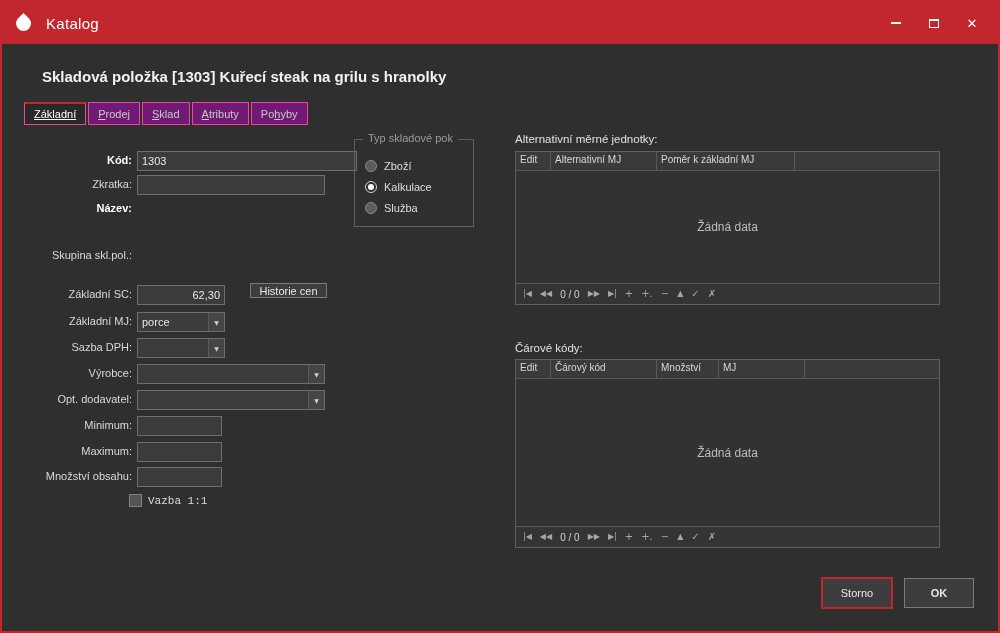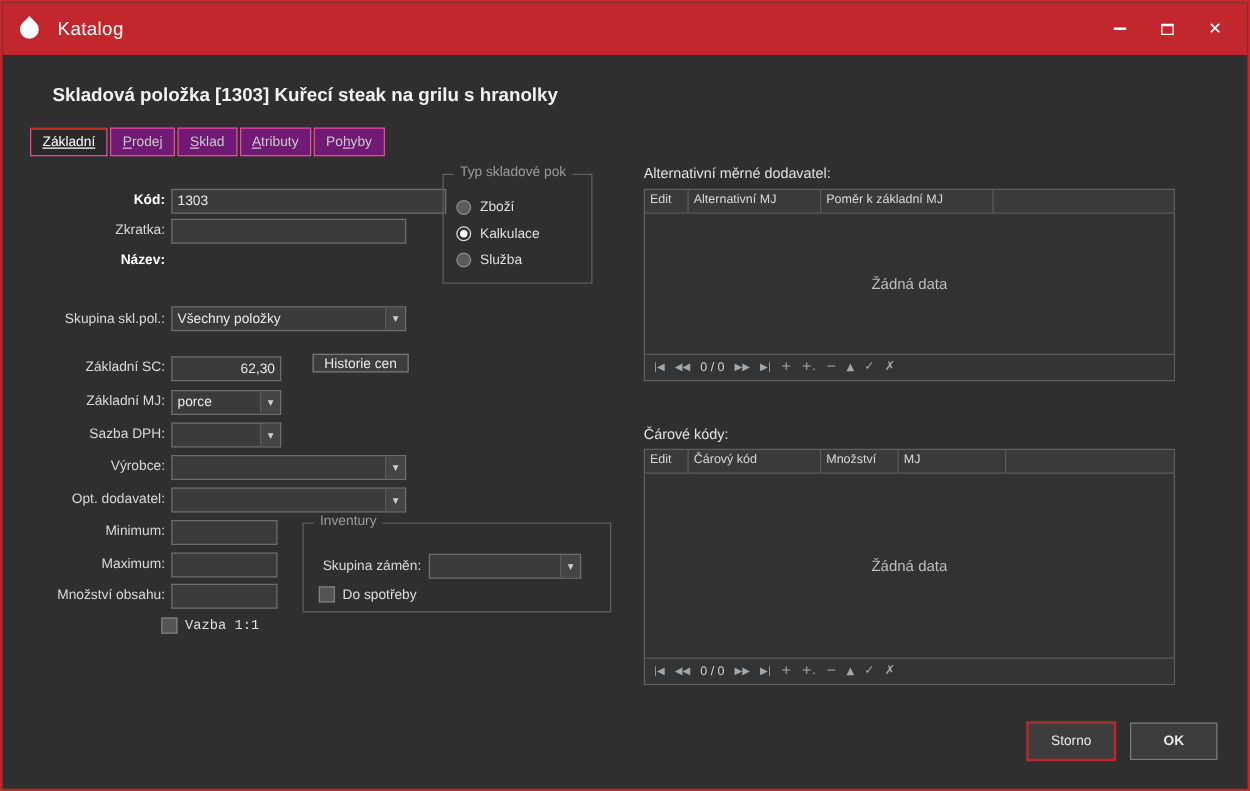--- a/index.html
+++ b/index.html
@@ -101,24 +101,20 @@
 
   <div class="flabel bold" style="top:152px;">Kód:</div>
   <input class="tinput" style="left: 135px; top: 149px; width: 220px;" value="1303">
 
   <div class="flabel" style="top:176px;">Zkratka:</div>
   <input class="tinput" style="left: 135px; top: 173px; width: 188px;" value="">
 
   <div class="flabel bold" style="top:200px;">Název:</div>
 
   <div class="flabel" style="top:247px;">Skupina skl.pol.:</div>
-  <div class="combo" style="left:135px;top:243px;width:188px;">
-    <span class="combo-text">Všechny položky</span>
-    <span class="combo-arrow">▼</span>
-  </div>
 
   <div class="flabel" style="top:286px;">Základní SC:</div>
   <input class="tinput num" style="left: 135px; top: 283px; width: 88px;" value="62,30">
   <div class="btn" style="left:248px;top:281px;width:77px;height:15px;">Historie cen</div>
 
   <div class="flabel" style="top:313px;">Základní MJ:</div>
   <div class="combo" style="left:135px;top:310px;width:88px;">
     <span class="combo-text">porce</span>
     <span class="combo-arrow">▼</span>
   </div>
@@ -162,32 +158,22 @@
     <div class="radio-row checked" style="left:10px;top:41px;">
       <span class="radio-circle"></span>
       <span class="radio-label">Kalkulace</span>
     </div>
     <div class="radio-row" style="left:10px;top:62px;">
       <span class="radio-circle"></span>
       <span class="radio-label">Služba</span>
     </div>
   </div>
 
-  <div class="groupbox" style="left:240px;top:416px;width:247px;height:72px;">
-    <div class="groupbox-title">Inventury</div>
-    <div class="flabel" style="left:0px;width:94px;top:28px;">Skupina záměn:</div>
-    <div class="combo" style="left:100px;top:24px;width:122px;">
-      <span class="combo-text"></span>
-      <span class="combo-arrow">▼</span>
-    </div>
-    <span class="checkbox" style="left:12px;top:50px;"></span>
-    <span class="cb-label" style="left:31px;top:51px;">Do spotřeby</span>
-  </div>
-
-  <div class="panel-label" style="left:513px;top:131px;">Alternativní měrné dodavatel:</div>
+
+  <div class="panel-label" style="left:513px;top:131px;">Alternativní měrné jednotky:</div>
   <div class="grid" style="left:513px;top:149px;width:425px;height:154px;">
     <div class="grid-header">
       <div class="grid-col" style="width:35px;">Edit</div>
       <div class="grid-col" style="width:106px;">Alternativní MJ</div>
       <div class="grid-col" style="width:138px;">Poměr k základní MJ</div>
       <div class="grid-col filler"></div>
     </div>
     <div class="grid-body">
       <span class="grid-empty">Žádná data</span>
     </div>

